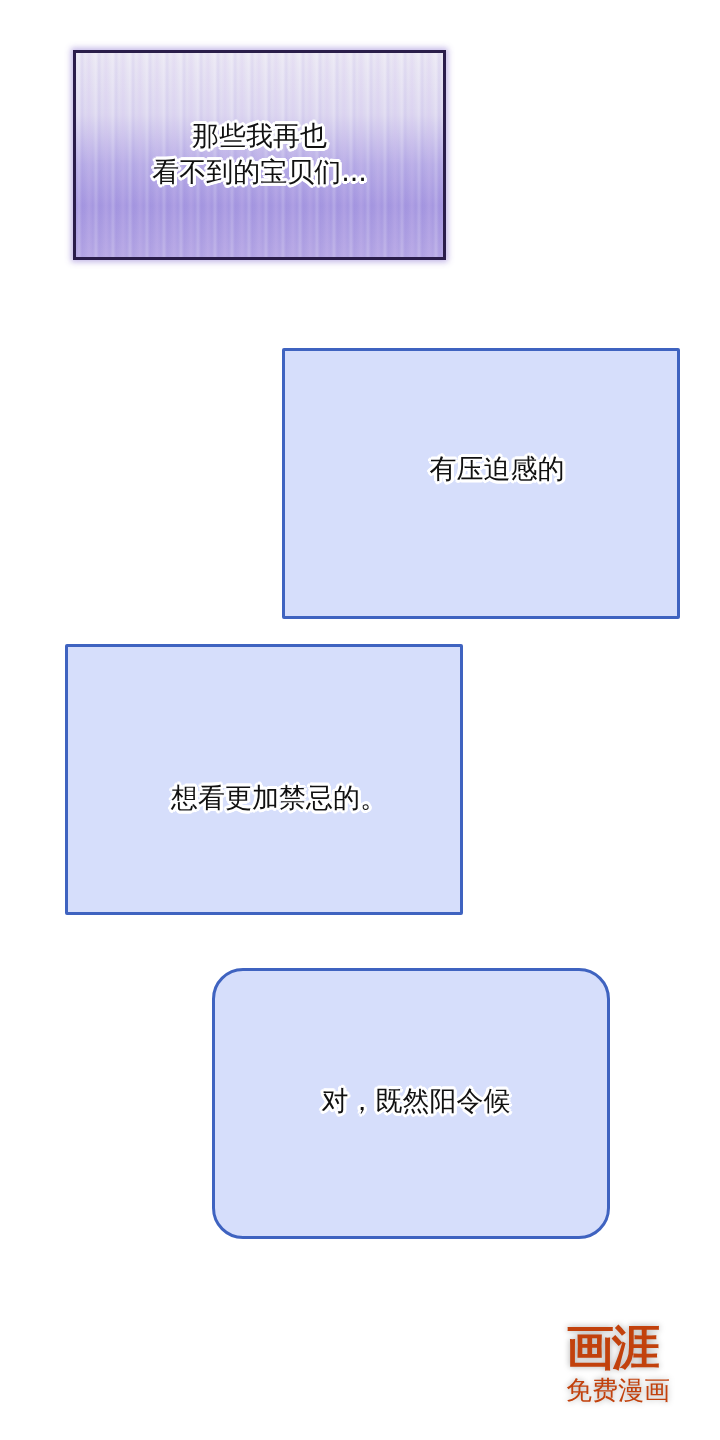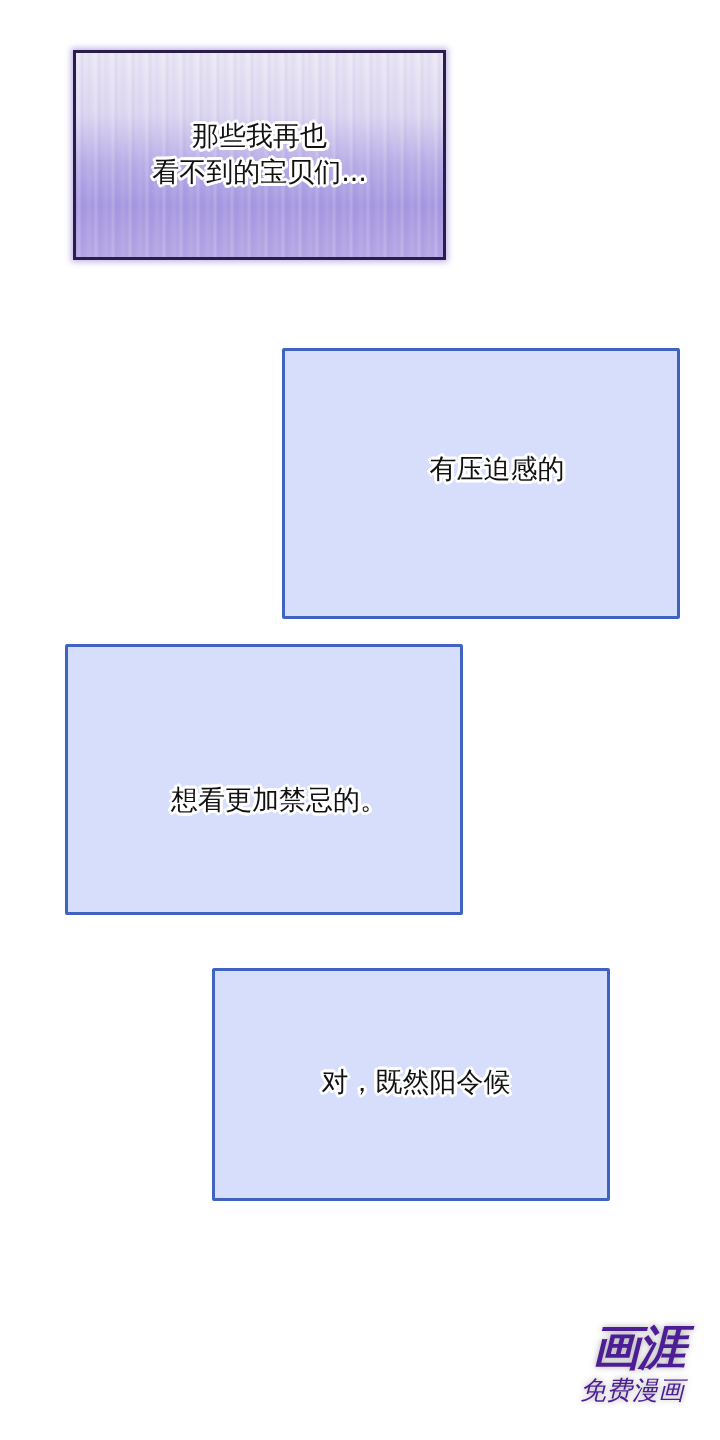--- a/index.html
+++ b/index.html
@@ -34,22 +34,22 @@
           rgba(210,190,240,0.22) 13px,
           rgba(255,255,255,0.0) 17px),
         linear-gradient(180deg, #ebe8f4 0%, #ddd8f0 30%, #b7ace6 55%, #a597e0 75%, #b4a6e4 100%);
     }
     .panel-blue {
       background: #d6defb;
       border: 3px solid #3f63c0;
       border-radius: 2px;
     }
     .panel-2 { left: 282px; top: 348px; width: 398px; height: 271px; padding-left: 24px; }
-    .panel-3 { left: 65px;  top: 644px; width: 398px; height: 271px; }
-    .panel-4 { left: 212px; top: 968px; width: 398px; height: 233px; }
+    .panel-3 { left: 65px;  top: 644px; width: 398px; height: 271px; font-family: Liberation Mono, monospace; }
+    .panel-4 { left: 212px; top: 968px; width: 398px; height: 271px; border-radius: 31px; }
 
     .caption {
       text-align: center;
       font-size: 27px;
       line-height: 36px;
       color: #111111;
       font-weight: normal;
       text-shadow:
         -3px 0 0 #fff, 3px 0 0 #fff, 0 -3px 0 #fff, 0 3px 0 #fff,
         -2px -2px 0 #fff, 2px -2px 0 #fff, -2px 2px 0 #fff, 2px 2px 0 #fff,
@@ -59,24 +59,23 @@
 
     .caption-1 { margin-top: -2px; }
     .caption-2 { margin-top: -30px; margin-left: 8px; }
     .caption-3 { margin-left: 30px; margin-top: 40px; }
     .caption-4 { margin-left: 10px; margin-top: -5px; }
 
     .watermark {
       position: absolute;
       left: 566px; top: 1318px;
       width: 118px;
-      text-align: right;
-      color: #4c1d95;
+      text-align: left;
+      color: #c2410c;
       filter: drop-shadow(0 0 3px rgba(0,0,0,0.35));
-      font-style: italic;
     }
     .watermark-logo {
       display: block;
       font-size: 48px;
       font-weight: bold;
       line-height: 58px;
       letter-spacing: -2px;
     }
     .watermark-sub {
       display: block;

